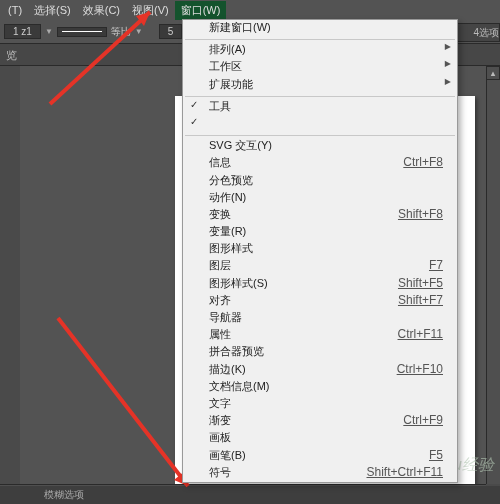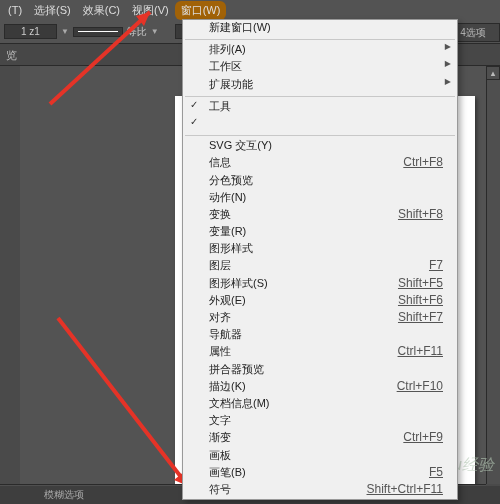--- a/index.html
+++ b/index.html
@@ -1,23 +1,23 @@
 <!DOCTYPE html>
 <html><head>
 <meta charset="utf-8">
 <style>
   * { margin: 0; padding: 0; box-sizing: border-box; font-family: "Microsoft YaHei", "SimSun", sans-serif; }
   body { width: 500px; height: 504px; background: #4a4a4a; overflow: hidden; position: relative; }
   
   .menubar { height: 20px; background: #535353; display: flex; align-items: center; padding-left: 2px; font-size: 11px; color: #ddd; }
   .menubar-item { padding: 2px 6px; cursor: default; }
-  .menubar-item.open { background: #a16207; border-radius: 6px; }
+  .menubar-item.open { background: #14532d; }
   
   .toolbar { height: 24px; background: #535353; border-bottom: 1px solid #2a2a2a; display: flex; align-items: center; padding: 0 4px; gap: 4px; font-size: 10px; color: #ccc; }
-  .label-box { background: #3a3a3a; border: 1px solid #2a2a2a; padding: 1px 16px; min-width: 28px; }
+  .label-box { background: #3a3a3a; border: 1px solid #2a2a2a; padding: 1px 8px; min-width: 28px; }
   .line-preview { width: 50px; height: 10px; background: #3a3a3a; border: 1px solid #2a2a2a; display: flex; align-items: center; justify-content: center; }
   .line-preview::after { content: ""; display: block; width: 40px; height: 1px; background: #fff; }
   .chev { font-size: 8px; color: #aaa; }
   
   .secondbar { height: 22px; background: #474747; border-bottom: 1px solid #2a2a2a; font-size: 11px; color: #bbb; padding-left: 6px; line-height: 22px; }
   
   .canvas-area { position: absolute; top: 66px; left: 20px; right: 6px; bottom: 20px; background: #535353; }
   .page { position: absolute; top: 30px; left: 155px; width: 300px; height: 420px; background: #fff; box-shadow: 2px 2px 4px rgba(0,0,0,0.4); }
   
   .scroll-top { position:absolute; top:66px; right:0; width:14px; height:14px; background:#4f4f4f; border:1px solid #2a2a2a; color:#bbb; font-size:9px; text-align:center; line-height:12px;}
@@ -33,21 +33,21 @@
   .dropdown { position: absolute; top: 19px; left: 182px; width: 276px; background: #f0f0f0; border: 1px solid #999; box-shadow: 3px 3px 6px rgba(0,0,0,0.3); font-size: 11px; color: #222; z-index: 100; }
   .menu-row { display: flex; align-items: flex-start; height: 17.2px; padding: 0 14px 0 26px; cursor: default; position: relative; }
   .menu-check { position: absolute; left: 7px; font-size: 10px; color: #333; }
   .menu-label { flex: 1; }
   .menu-shortcut { color: #555; font-size: 12px; text-decoration: underline; }
   .menu-sub { position:absolute; right:6px; font-size:8px; color:#555;}
   .menu-sep { height: 1px; background: #c8c8c8; margin: 2px 2px; }
   
   .watermark { position:absolute; right:6px; bottom:28px; font-size:16px; color: rgba(180,200,180,0.6); font-style:italic; pointer-events:none;}
   
-  .right-edge { position:absolute; right:0; top:23px; width:54px; height:19px; background:#454545; border:1px solid #2a2a2a; color:#bbb; font-size:10px; text-align:center; line-height:17px;}
+  .right-edge { position:absolute; right:0; top:23px; width:54px; height:19px; background:#454545; border:1px solid #2a2a2a; color:#bbb; font-size:10px; text-align:right; line-height:17px;}
 </style>
 </head>
 <body>
 
 <div class="menubar">
   <span class="menubar-item">(T)</span>
   <span class="menubar-item">选择(S)</span>
   <span class="menubar-item">效果(C)</span>
   <span class="menubar-item">视图(V)</span>
   <span class="menubar-item open">窗口(W)</span>
@@ -133,24 +133,20 @@
     </div>
     <div class="menu-row">
       <span class="menu-label">图层</span>
       <span class="menu-shortcut">F7</span>
     </div>
     <div class="menu-row">
       <span class="menu-label">图形样式(S)</span>
       <span class="menu-shortcut">Shift+F5</span>
     </div>
     <div class="menu-row">
-      <span class="menu-label">外观(E)</span>
-      <span class="menu-shortcut">Shift+F6</span>
-    </div>
-    <div class="menu-row">
       <span class="menu-label">对齐</span>
       <span class="menu-shortcut">Shift+F7</span>
     </div>
     <div class="menu-row">
       <span class="menu-label">导航器</span>
     </div>
     <div class="menu-row">
       <span class="menu-label">属性</span>
       <span class="menu-shortcut">Ctrl+F11</span>
     </div>

